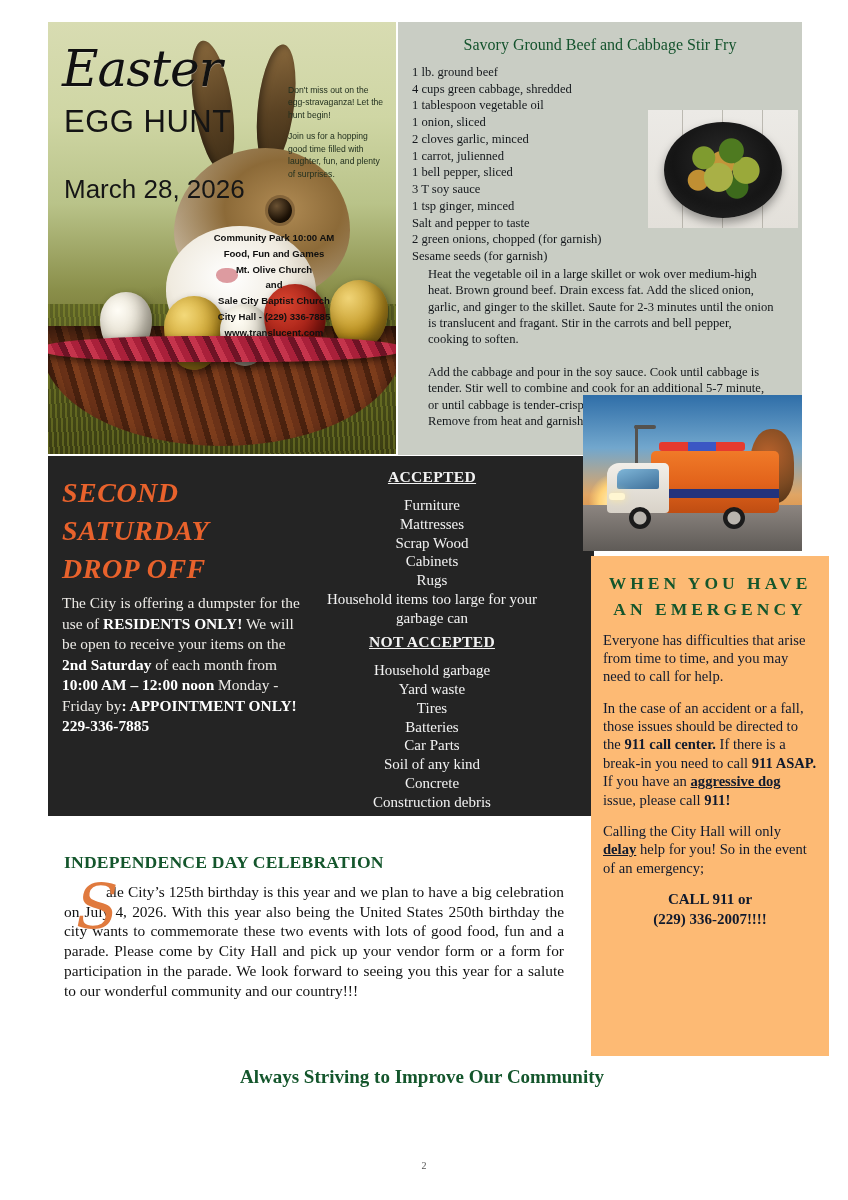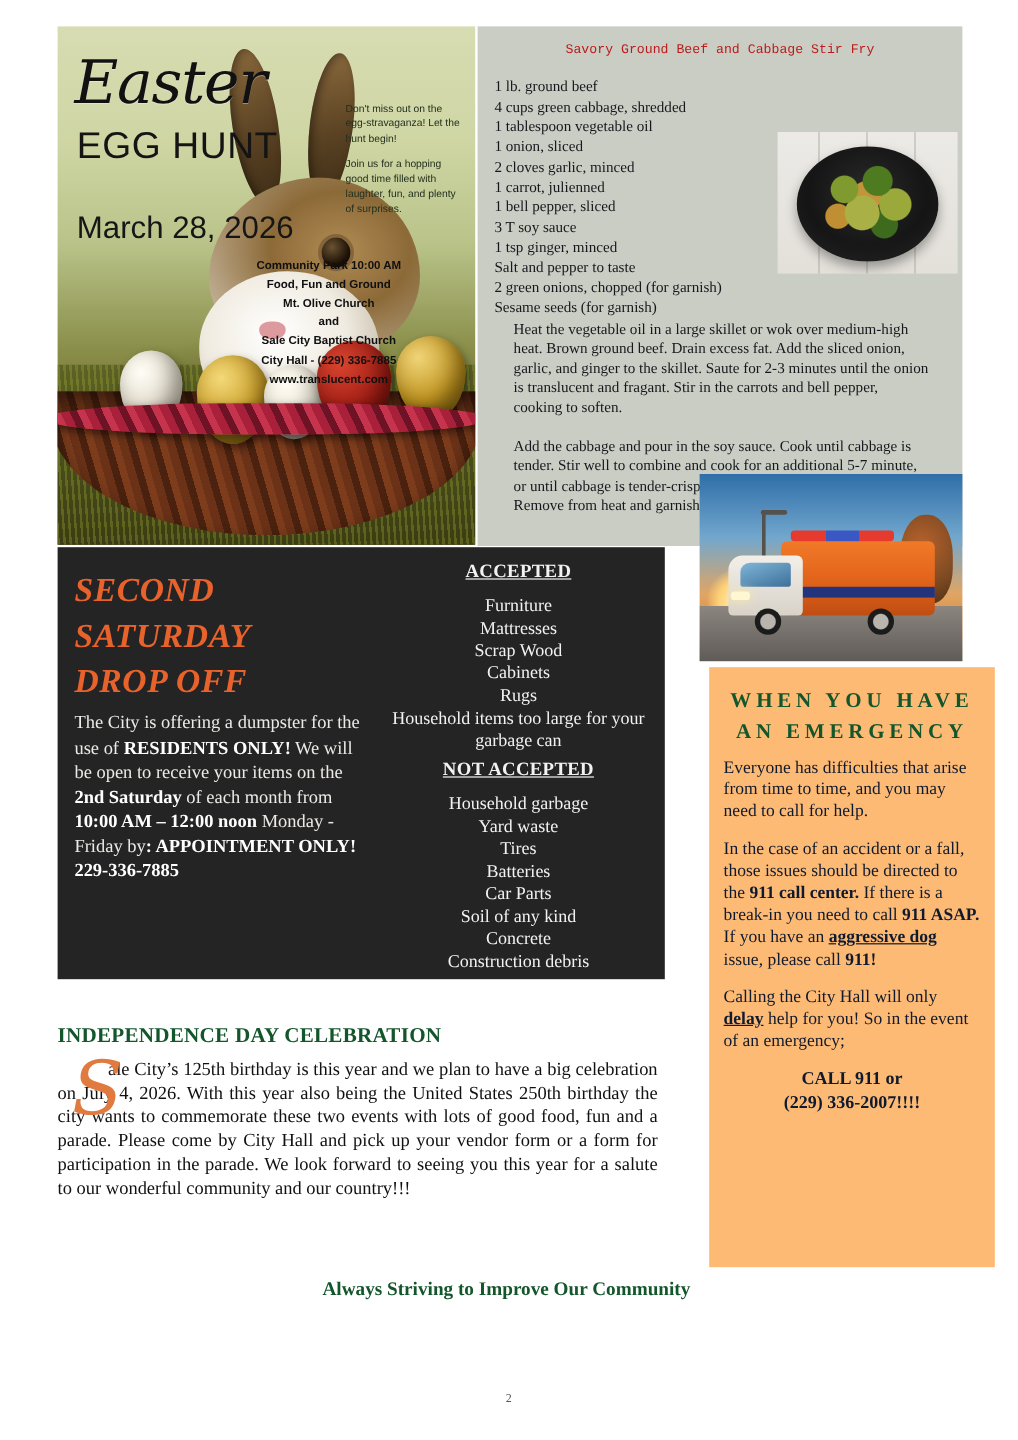--- a/index.html
+++ b/index.html
@@ -76,34 +76,34 @@
     font-family:"Liberation Sans",sans-serif;font-weight:300;
     font-size:26px;color:#161616;
   }
   .e-blurb{
     position:absolute;left:228px;top:62px;width:112px;
     font-family:"Liberation Sans",sans-serif;font-size:8.6px;line-height:1.45;
     color:#22301f;font-weight:500;
   }
   .e-blurb p{margin:0 0 9px 12px;}
   .e-contact{
-    position:absolute;left:108px;top:192px;width:236px;text-align:center;
+    position:absolute;left:108px;top:208px;width:236px;text-align:center;
     font-family:"Liberation Sans",sans-serif;font-weight:700;font-size:9.6px;
     line-height:1.65;color:#101010;
   }
   .e-contact div{white-space:nowrap;}
 
   
   .recipe{
     position:absolute;left:398px;top:22px;width:404px;height:433px;
     background:#c9cdc4;
   }
   .r-title{
-    text-align:center;font-size:11px;padding-top:14px;color:#b91c1c;
-    font-family:Liberation Mono, monospace;
+    text-align:center;font-size:16px;padding-top:14px;color:#14532d;
+    font-family:Liberation Serif, serif;
   }
   .r-ing{
     position:absolute;left:14px;top:42px;width:250px;
     font-size:12.6px;line-height:1.33;color:#14181c;
   }
   .r-dish{
     position:absolute;left:250px;top:88px;width:150px;height:118px;
     background:linear-gradient(180deg,#eceae6 0%,#e3e0da 100%);
     overflow:hidden;
   }
@@ -126,21 +126,21 @@
   }
   .r-steps{
     position:absolute;left:14px;top:228px;width:378px;
     font-size:12.6px;line-height:1.3;color:#14181c;
   }
   .r-steps p{margin:16px;}
 
   
   .dropbox{
     position:absolute;left:48px;top:456px;width:506px;height:360px;
-    background:#242424;color:#f2f2f2;
+    background:#242424;color:#f2f2f2;padding-left:40px;
   }
   .dp-left{position:absolute;left:14px;top:18px;width:246px;}
   .dp-head{
     font-family:"Liberation Serif",serif;font-style:italic;font-weight:700;
     font-size:28px;line-height:1.35;color:#e8622c;letter-spacing:.5px;
   }
   .dp-body{margin-top:6px;font-size:15.4px;line-height:1.33;color:#eceae6;}
   .dp-body b{color:#ffffff;}
   .dp-right{position:absolute;left:272px;top:6px;width:224px;text-align:center;}
   .dp-sec-title{
@@ -190,40 +190,40 @@
     font-weight:700;font-size:17.5px;letter-spacing:4px;line-height:1.5;
     color:#14562c;font-family:"Liberation Serif",serif;
   }
   .em-body{padding:2px 12px 0 12px;font-size:14.6px;line-height:1.26;color:#101a2e;}
   .em-body p{margin:0 0 13px 0;}
   .em-body b{font-weight:700;}
   .em-body u{text-decoration:underline;}
   .em-call{text-align:center;font-weight:700;font-size:15px;line-height:1.3;}
 
   
-  .indep{position:absolute;left:48px;top:852px;width:500px;}
+  .indep{position:absolute;left:64px;top:852px;width:500px;}
   .in-head{
     font-weight:700;font-size:17.6px;color:#14562c;letter-spacing:.2px;
     font-family:"Liberation Serif",serif;
   }
   .in-body{
     margin-top:9px;font-size:15.4px;line-height:1.28;color:#111;
     text-align:justify;position:relative;
   }
   .dropcap{
     position:absolute;left:12px;top:-6px;
     font-family:"DejaVu Serif",serif;font-style:italic;
     font-size:62px;line-height:1;color:#e07a3e;
   }
   .in-body .indent{display:block;text-indent:42px;}
 
   
   .tagline{
     position:absolute;left:0;right:4px;top:1066px;text-align:center;
-    font-weight:700;font-size:16px;color:#14562c;
+    font-weight:700;font-size:19px;color:#14562c;
   }
   .pagenum{
     position:absolute;left:0;right:0;top:1160px;text-align:center;
     font-size:10px;color:#555;
   }
 </style>
 </head>
 <body>
 
 <div class="page">
@@ -249,21 +249,21 @@
 
     <div class="e-title">Easter</div>
     <div class="e-sub">EGG HUNT</div>
     <div class="e-date">March 28, 2026</div>
     <div class="e-blurb">
       <p>Don't miss out on the egg-stravaganza! Let the hunt begin!</p>
       <p>Join us for a hopping good time filled with laughter, fun, and plenty of surprises.</p>
     </div>
     <div class="e-contact">
       <div>Community Park 10:00 AM</div>
-      <div>Food, Fun and Ground</div>
+      <div>Food, Fun and Games</div>
       <div>Mt. Olive Church</div>
       <div>and</div>
       <div>Sale City Baptist Church</div>
       <div>City Hall - (229) 336-7885</div>
       <div>www.translucent.com</div>
     </div>
   </div>
 
   <div class="recipe">
     <div class="r-title">Savory Ground Beef and Cabbage Stir Fry</div>

